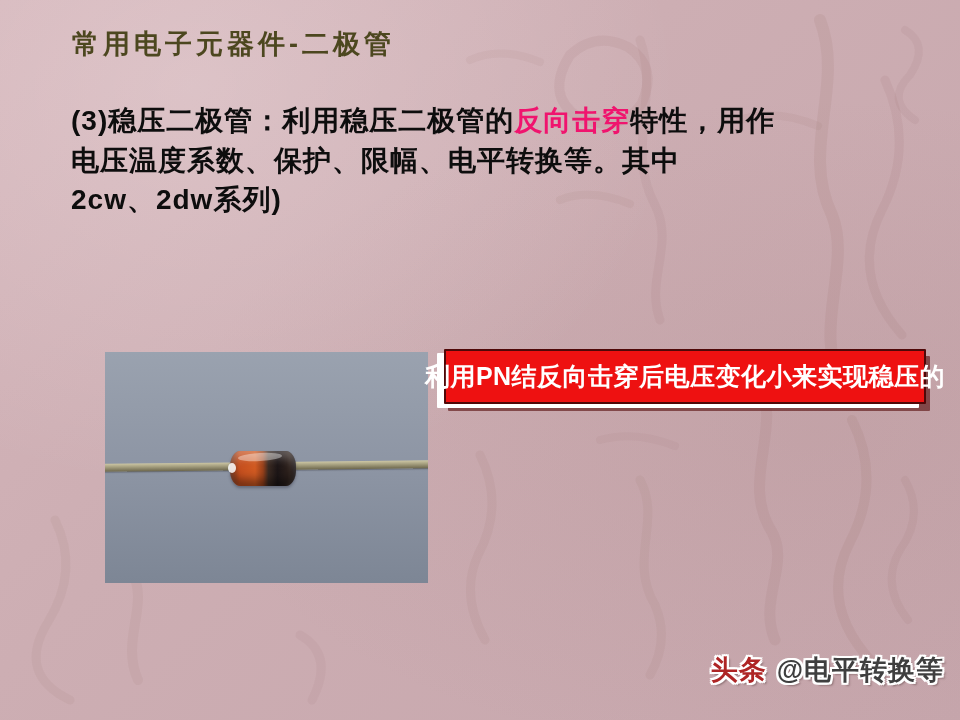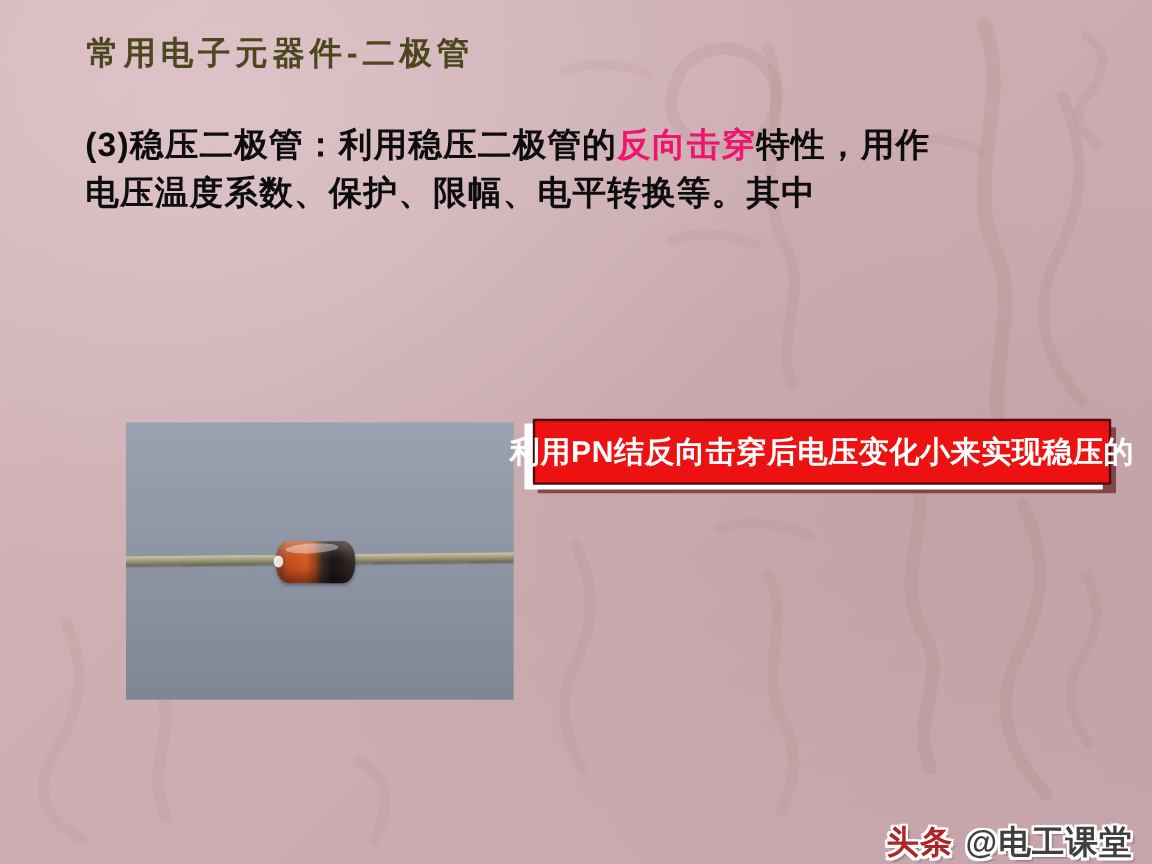--- a/index.html
+++ b/index.html
@@ -70,21 +70,21 @@
     background:#ee1111;
     border:2px solid #4f0808;
     border-radius:1px;
     box-shadow:-7px 4px 0 #ffffff, 4px 7px 0 rgba(104,36,36,0.72);
     display:flex; align-items:center; justify-content:center;
     color:#ffffff; font-size:25px; font-weight:bold; letter-spacing:0.5px;
     white-space:nowrap;
   }
 
   .footer {
-    position:absolute; right:16px; top:684px;
+    position:absolute; right:16px; top:652px;
     display:flex; align-items:flex-start; gap:10px;
     font-size:27px; font-weight:bold; letter-spacing:1px;
   }
   .footer .brand {
     color:#ae2525;
     text-shadow:-2px -2px 0 #fff, 2px -2px 0 #fff, -2px 2px 0 #fff, 2px 2px 0 #fff,
                  0 -2px 0 #fff, 0 2px 0 #fff, -2px 0 0 #fff, 2px 0 0 #fff,
                  3px 3px 2px rgba(70,45,45,0.45);
   }
   .footer .handle {
@@ -119,32 +119,33 @@
       <path d="M470 60 q30 -14 70 2" stroke-width="8" stroke-opacity="0.07"></path>
       <path d="M740 120 q35 -12 78 6" stroke-width="8" stroke-opacity="0.08"></path>
     </g>
   </svg>
 
   <h1 class="title">常用电子元器件-二极管</h1>
 
   <div class="body-block">
     <div class="body-line"><span>(3)稳压二极管：利用稳压二极管的</span><span class="hl">反向击穿</span><span>特性，用作</span></div>
     <div class="body-line"><span>电压温度系数、保护、限幅、电平转换等。其中</span></div>
+    <div class="body-line"><span>2cw、2dw系列)</span></div>
   </div>
 
   <div class="photo">
     <div class="wire"></div>
     <div class="diode-body">
       <div class="diode-shine"></div>
       <div class="diode-glint"></div>
     </div>
   </div>
 
   <div class="banner">
       <span>利用PN结反向击穿后电压变化小来实现稳压的</span>
     </div>
 
   <div class="footer">
     <span class="brand">头条</span>
-    <span class="handle">@电工课堂</span>
+    <span class="handle">@电平转换等</span>
   </div>
 
 </div>
 
 </body></html>

